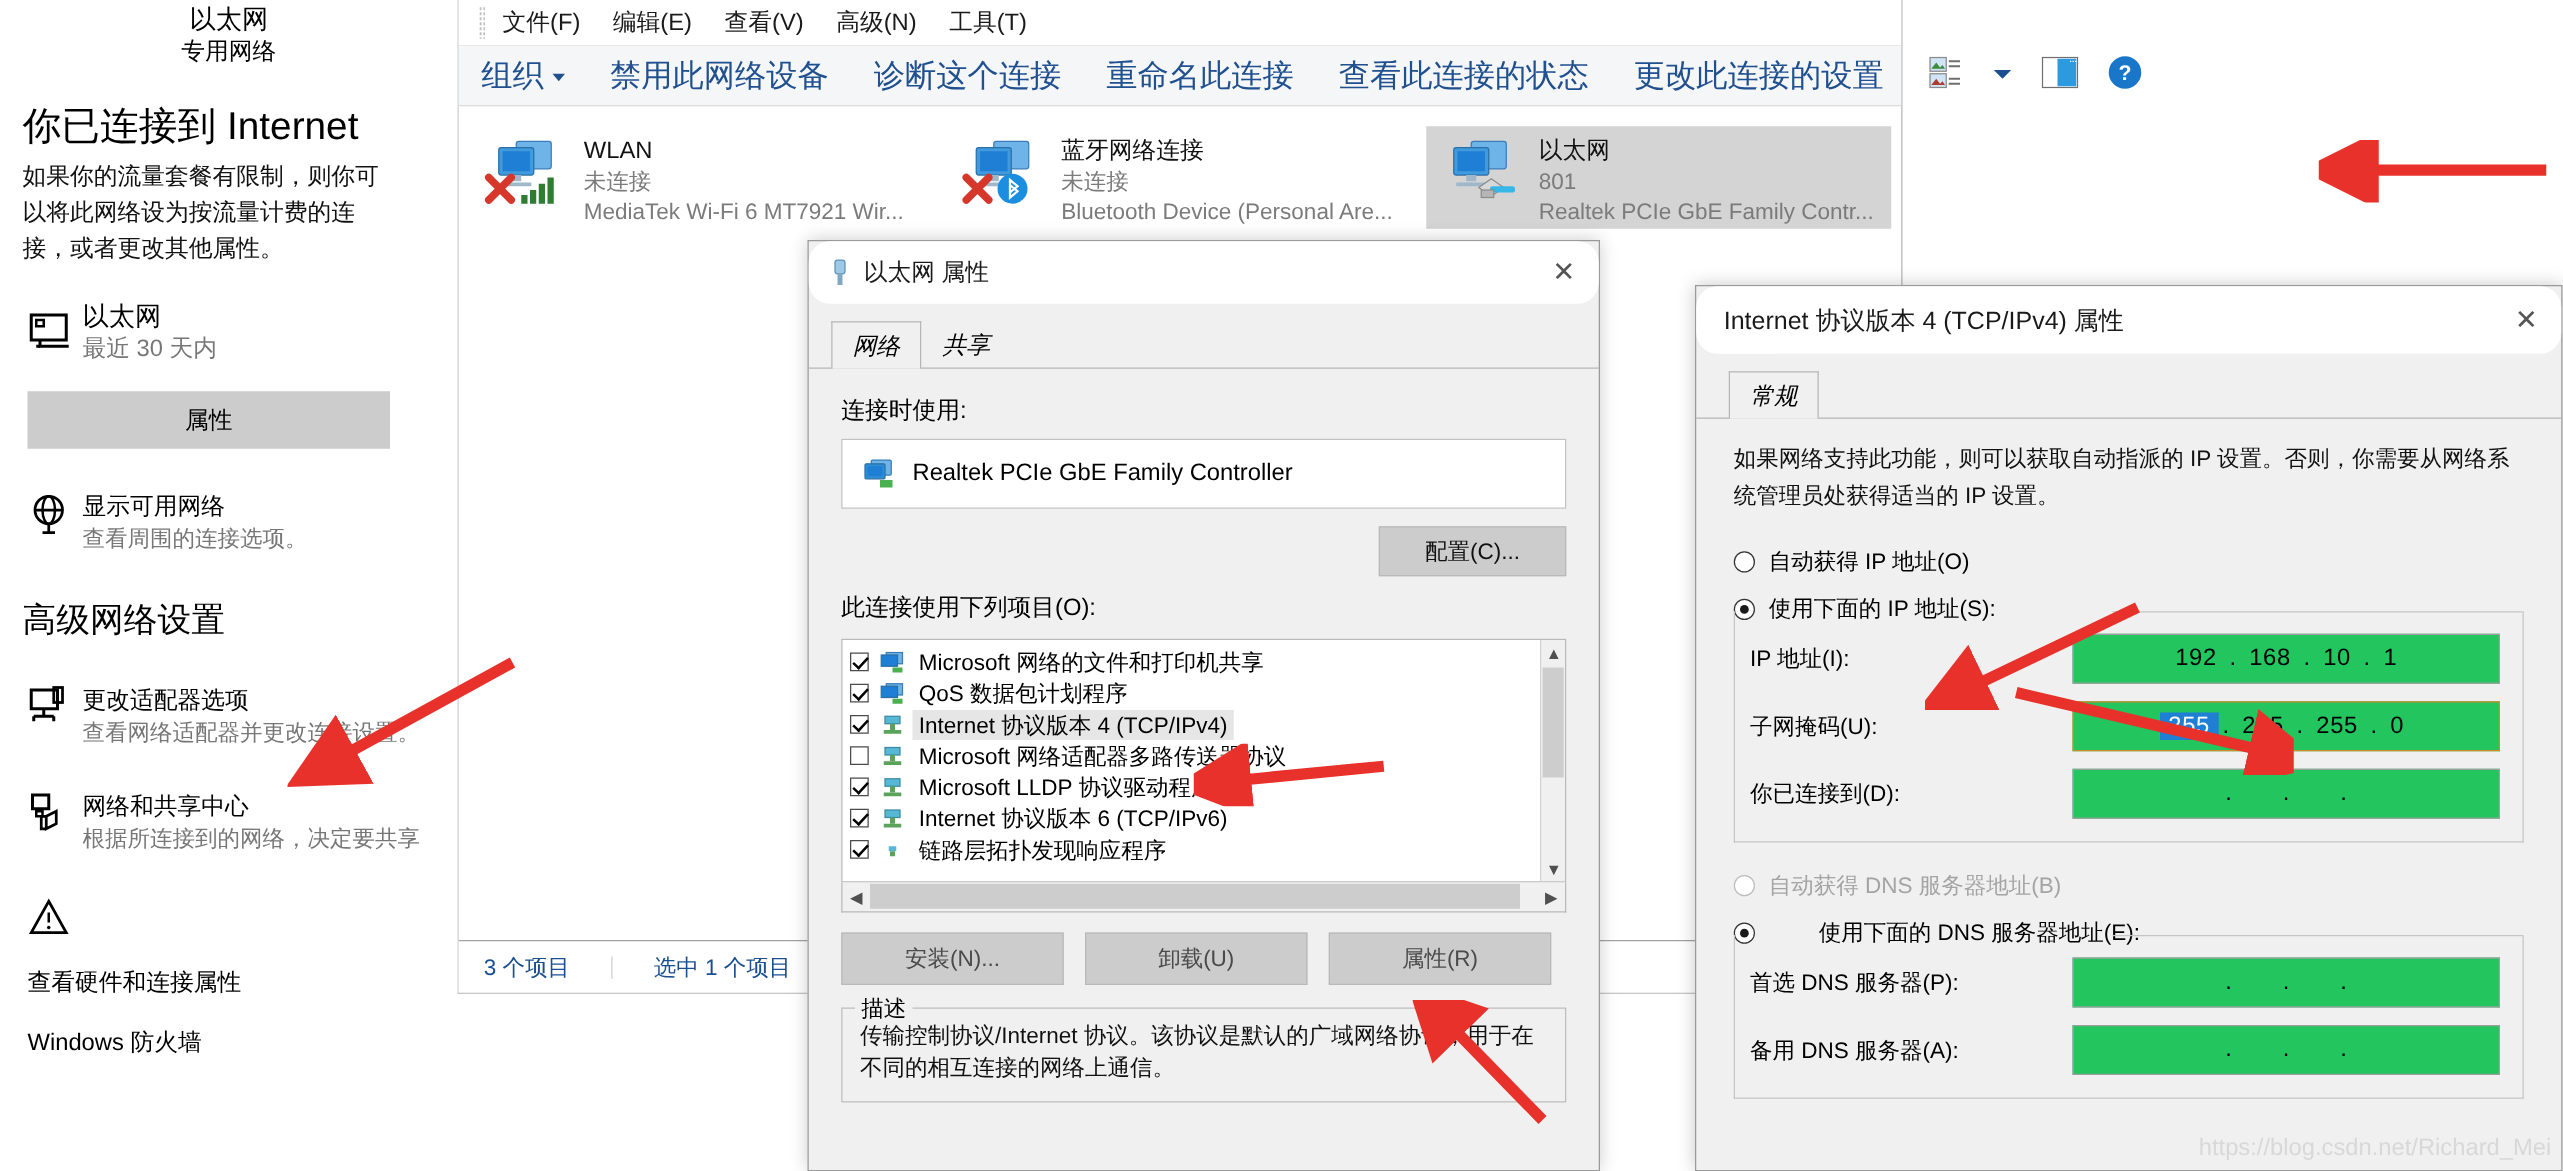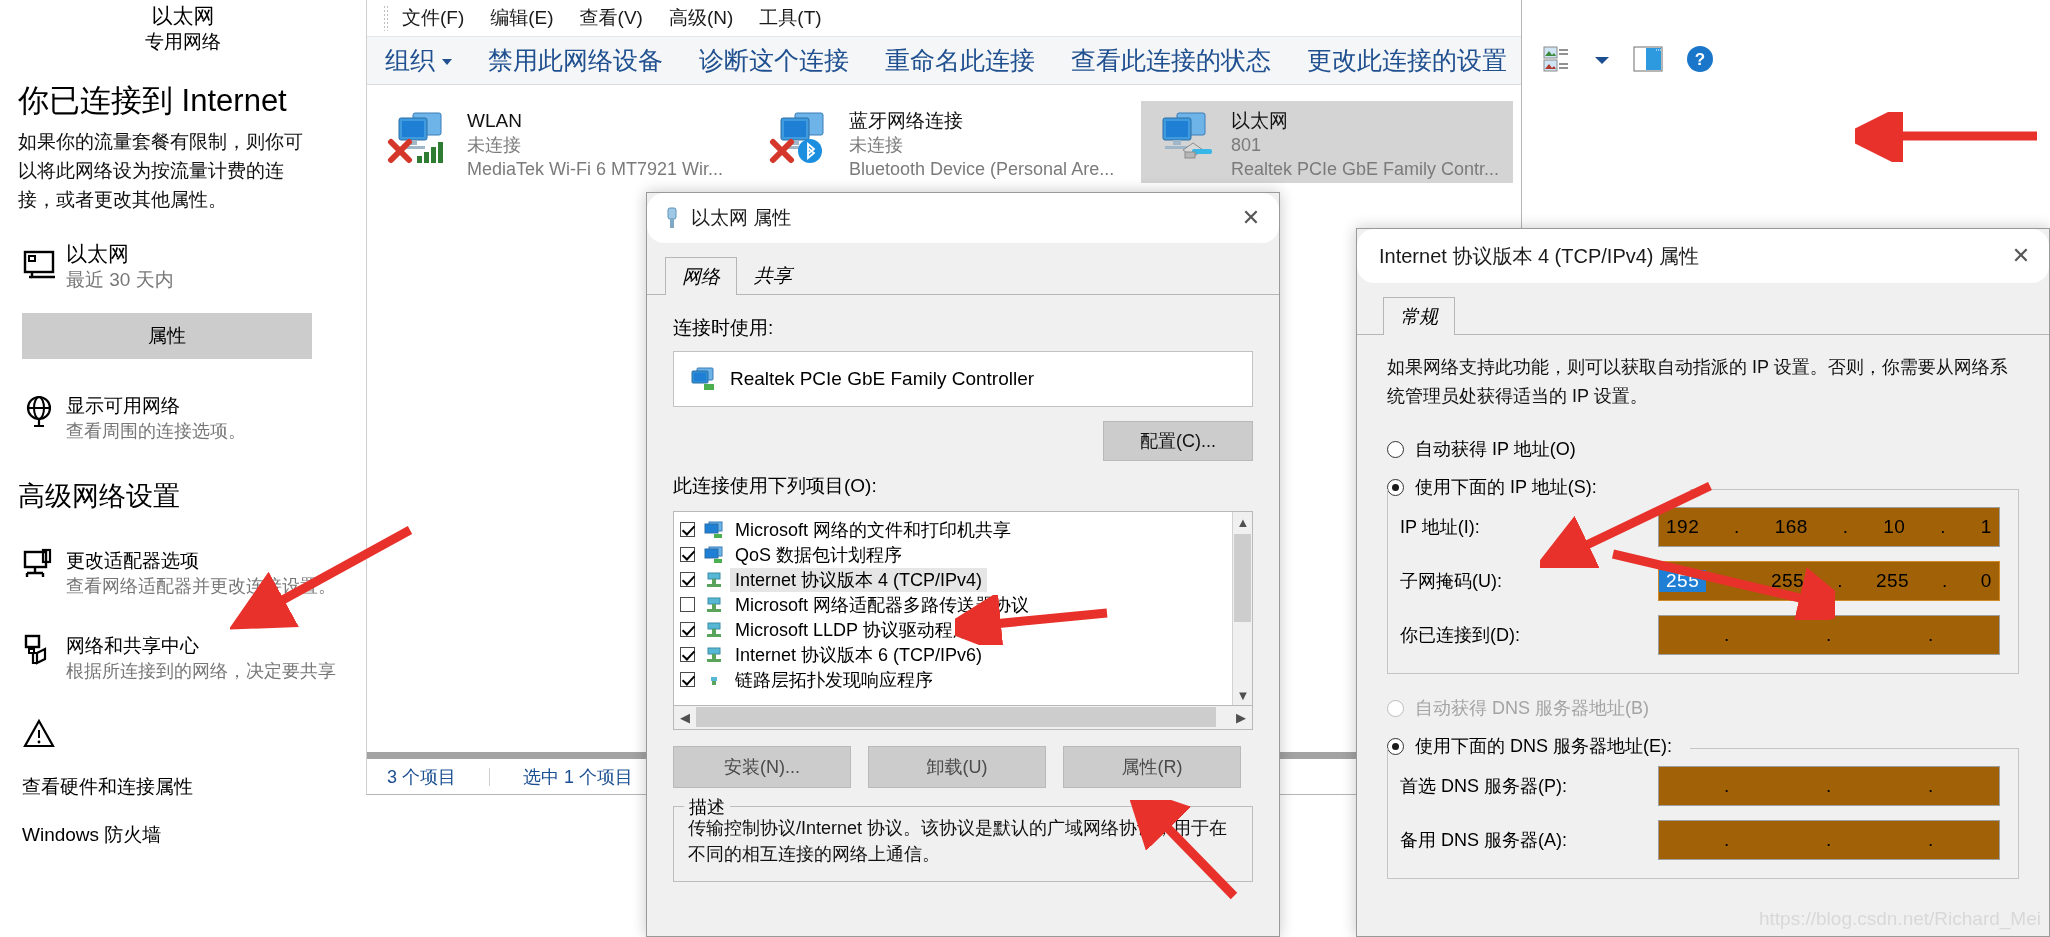--- a/index.html
+++ b/index.html
@@ -77,21 +77,21 @@
   }
   .adapter.sel { background:#d4d4d4; }
   .ad-txt { margin-left:12px; }
   .ad-txt .a1 { font-size:19px; line-height:25px; color:#111; }
   .ad-txt .a2 { font-size:18px; line-height:24px; color:#7b7b7b; }
   .ad-txt .a3 { font-size:18px; line-height:24px; color:#7b7b7b; white-space:nowrap;
                 overflow:hidden; text-overflow:ellipsis; max-width:290px;}
 
   #statusbar {
     position:absolute; left:0; bottom:0; width:100%; height:42px;
-    border-top:7px solid #a3a3a3; background:#fff;
+    border-top:1px solid #a3a3a3; background:#fff;
     display:flex; align-items:center; padding-left:20px; gap:11px;
   }
   #statusbar .sb { font-size:18px; color:#1b4f91; }
   #statusbar .sep { width:1px; height:18px; background:#cfcfcf; margin:0 22px; }
 
   
   #eth-dlg {
     position:absolute; left:646px; top:192px; width:634px; height:745px;
     background:#f0f0f0; border:1px solid #9a9a9a;
     box-shadow:0 0 14px rgba(0,0,0,.22);
@@ -164,22 +164,22 @@
         border-radius:50%; background:#1a1a1a; }
   .radio-row.dim { color:#a4a4a4; }
   .radio-row.dim .rd { border-color:#bdbdbd; }
 
   .ip-group { border:1px solid #c5c5c5; border-top:none; margin:0 0 0 0; padding:18px 0 14px 0;
               position:relative; margin-top:-10px; }
   .ip-group::before{ content:""; position:absolute; top:0; right:0; width:52%; height:1px; background:#c5c5c5;}
   .field-row { display:flex; align-items:center; margin:0 0 14px 0; padding:0 18px 0 12px; }
   .field-label { font-size:18px; width:258px; flex:0 0 258px; }
   .ipbox {
-    flex:1; height:40px; background:#a16207; border:1px solid #9e9e9e;
-    display:flex; align-items:center; justify-content:space-between; gap:0;
+    flex:1; height:40px; background:#22c55e; border:1px solid #9e9e9e;
+    display:flex; align-items:center; justify-content:center; gap:0;
     font-size:19px; letter-spacing:.5px;
   }
   .ipbox.focus { border-color:#d08a2a; }
   .oct { padding:0 7px; }
   .oct.selhl { background:#1f7fd4; color:#fff; }
   .dot { width:12px; text-align:center; }
 
   
   .arrow { position:absolute; pointer-events:none; }
   .wm {
@@ -594,21 +594,21 @@
           <span class="oct" style="min-width:34px"></span>
         </div>
       </div>
     </div>
 
     <div class="radio-row dim" style="margin-top:22px;">
       <span class="rd"></span>
       <span>自动获得 DNS 服务器地址(B)</span>
     </div>
 
-    <div class="radio-row" style="margin-bottom:0;">
+    <div class="radio-row" style="margin-bottom:0;gap:40px;">
       <span class="rd on"></span>
       <span>使用下面的 DNS 服务器地址(E):</span>
     </div>
 
     <div class="ip-group">
       <div class="field-row">
         <span class="field-label">首选 DNS 服务器(P):</span>
         <div class="ipbox">
           <span class="oct" style="min-width:34px"></span>
             <span class="dot">.</span>

